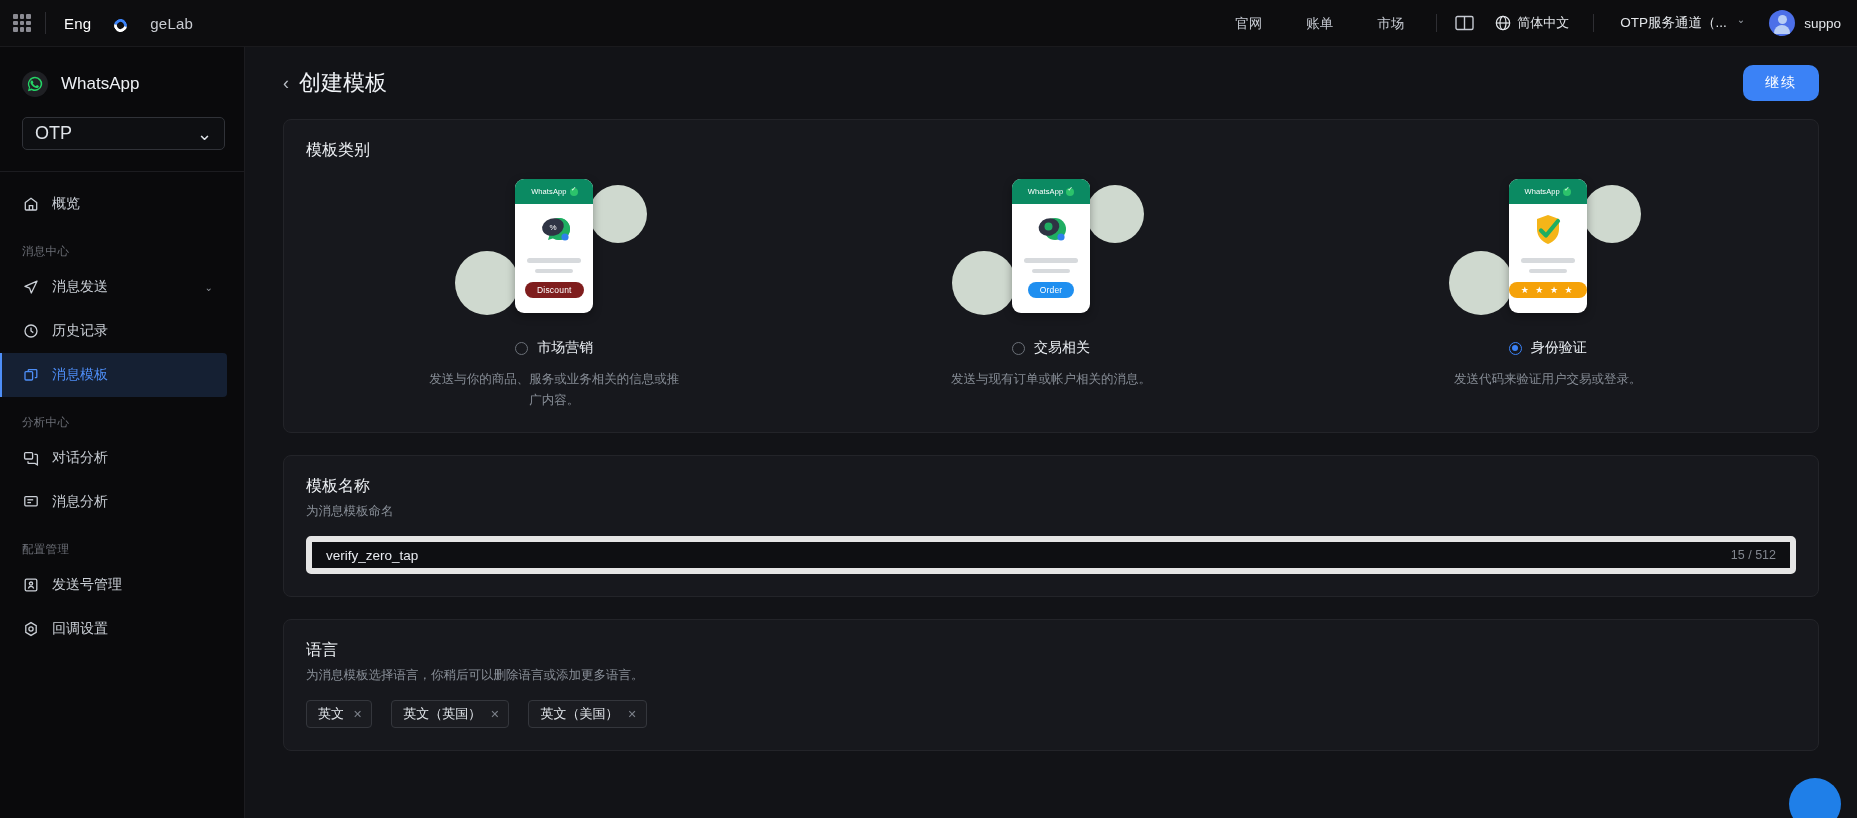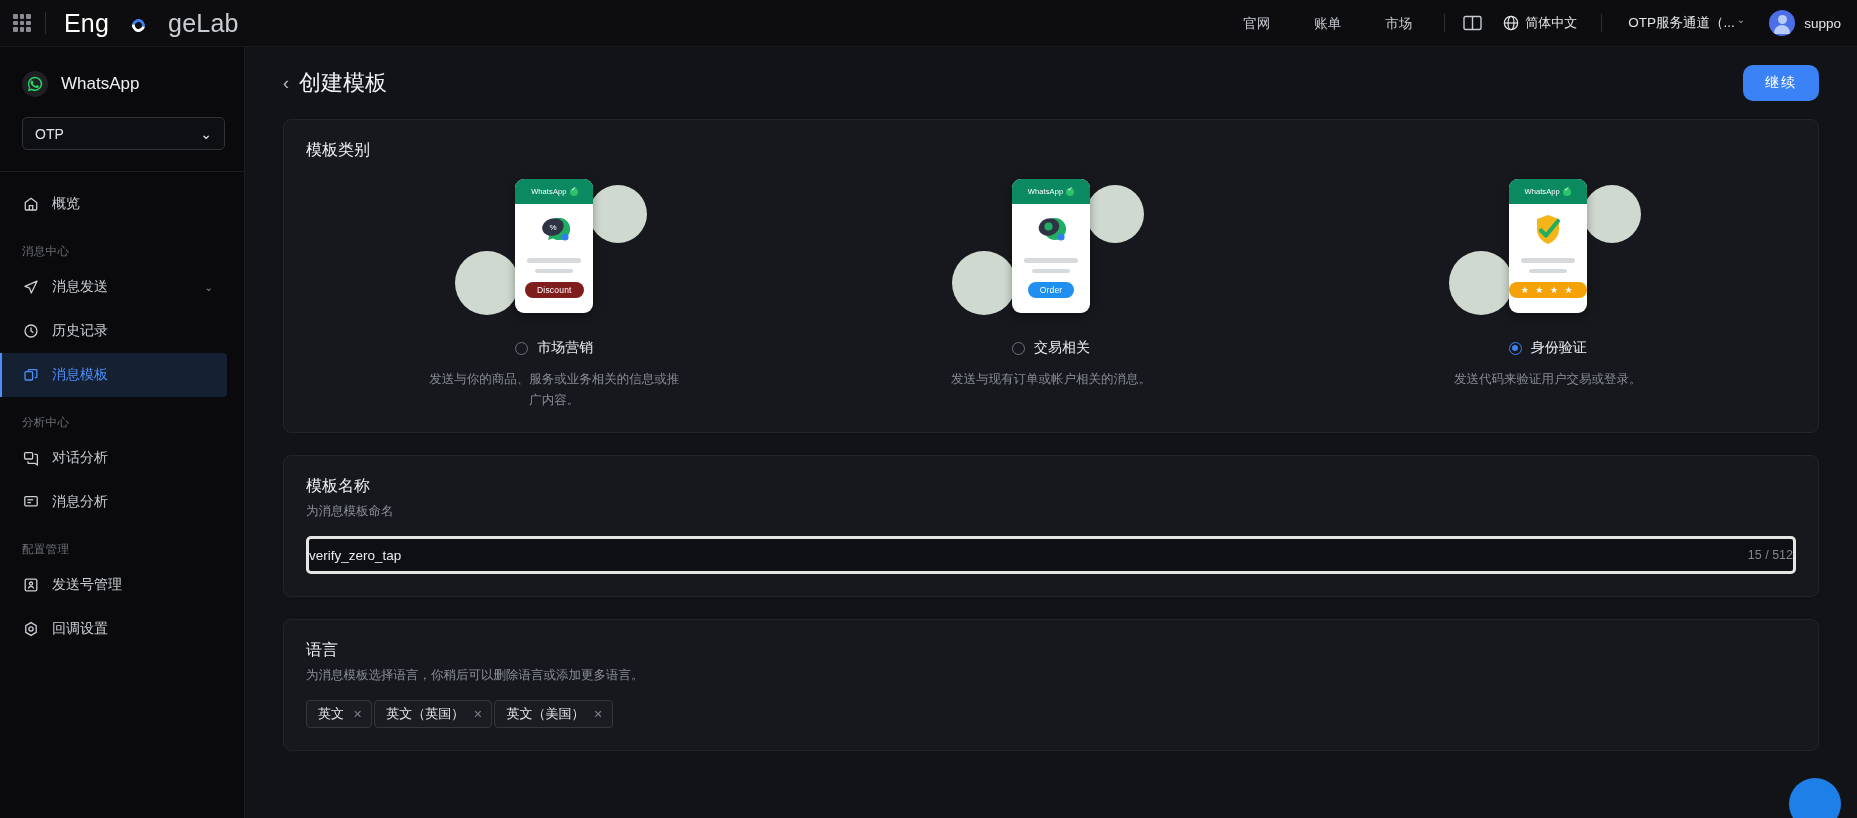--- a/index.html
+++ b/index.html
@@ -19,21 +19,21 @@
     border-bottom: 1px solid #1a1a1d;
     z-index: 20;
   }
   .grid-apps {
     width: 18px; height: 18px; margin-left: 13px; margin-right: 14px;
     display: grid; grid-template-columns: repeat(3, 1fr); grid-template-rows: repeat(3, 1fr);
     gap: 2px; cursor: pointer;
   }
   .grid-apps i { background: #8a8a92; border-radius: 1px; display:block; }
   .topbar-sep { width: 1px; height: 22px; background: #2c2c31; margin-right: 18px; }
-  .brand { font-size: 25px; letter-spacing: .2px; color: #ffffff; display:flex; align-items:center;gap:22px; }
+  .brand { font-size: 15px; letter-spacing: .2px; color: #ffffff; display:flex; align-items:center;gap:22px; }
   .brand .b1 { color: #ffffff; font-weight: 400; }
   .brand .b-o {
     display:inline-block; width:13px; height:13px; border-radius:50%;
     border: 3px solid #3b82f6; border-left-color: #ffffff; border-bottom-color:#ffffff;
     margin: 0 1px; transform: translateY(2px) rotate(-35deg);
   }
   .brand .b2 { color: #c9ccd2; font-weight: 400; }
 
   .topnav { margin-left: auto; display: flex; align-items: center; height: 100%; }
   .topnav a {
@@ -43,21 +43,21 @@
   .nav-divider { width: 1px; height: 18px; background: #2e2e33; margin: 0 10px; }
   .icon-btn {
     width: 34px; height: 34px; display:flex; align-items:center; justify-content:center;
     cursor:pointer; color:#c6cad2;
   }
   .lang-group {
     display:flex; align-items:center; gap:6px; color:#e3e6ea; font-size:13px;
     padding: 0 14px; cursor:pointer;
   }
   .chan-group {
-    display:flex; align-items:flex-start; gap:2px; color:#e3e6ea; font-size:13.5px;
+    display:flex; align-items:flex-start; gap:10px; color:#e3e6ea; font-size:13.5px;
     padding: 0 16px; cursor:pointer; white-space: nowrap;
   }
   .chev { font-size: 10px; color:#9aa0a8; }
   .user-group { display:flex; align-items:center; gap:9px; padding-right:16px; padding-left:8px; cursor:pointer; }
   .avatar {
     width:26px; height:26px; border-radius:50%;
     background:#4c6fe8; display:flex; align-items:center; justify-content:center;
     overflow:hidden; position:relative;
   }
   .avatar::before { content:''; position:absolute; top:5px; width:9px; height:9px; border-radius:50%; background:#b8cdf5; }
@@ -75,21 +75,21 @@
   .wa-circle {
     width:26px;height:26px;border-radius:50%;background:#1f2024;
     display:flex;align-items:center;justify-content:center;
   }
   .sb-app-name { color:#eef1f5; font-size:17px; }
   .sb-select {
     width: 203px; height: 33px; border:1px solid #303238; border-radius:5px;
     background:#0e0f12; display:flex; align-items:center; justify-content:space-between;
     padding: 0 12px; cursor:pointer;
   }
-  .sb-select span { color:#dfe3e8; font-size:14px; }
+  .sb-select span { color:#dfe3e8; font-size:18px; }
   .sb-divider { height:1px; background:#1c1c20; margin: 21px 0 0 0; }
 
   .sb-section-label {
     color:#6d7078; font-size:11.5px; padding: 0 0 0 22px; margin: 18px 0 6px 0; letter-spacing:.3px;
   }
   .sb-item {
     height:44px; display:flex; align-items:center; gap:13px;
     padding-left:22px; cursor:pointer; color:#cbd0d7; font-size:14px;
     position:relative; margin-right: 17px; border-radius: 0 4px 4px 0;
   }
@@ -167,28 +167,28 @@
   }
   .radio.on { border-color:#3b82f6; }
   .radio.on::after { content:''; width:6px; height:6px; border-radius:50%; background:#3b82f6; }
   .radio-label { color:#eaeef3; font-size:14px; }
   .cat-desc {
     color:#868c95; font-size:12.5px; line-height:1.65; text-align:center; max-width:250px;
   }
 
   
   .name-input {
-    width:100%; height:38px; background:#0e0f12; border:3px solid #e5e5e5; border-radius:5px;
-    display:flex; align-items:center; padding: 0 0; cursor:text;
+    width:100%; height:38px; background:#0e0f12; border:6px solid #e5e5e5; border-radius:5px;
+    display:flex; align-items:center; padding: 0 14px; cursor:text;
   }
   .name-input .val { color:#e8ebf0; font-size:13.5px; }
   .name-input .count { margin-left:auto; color:#82878f; font-size:12.5px; }
 
   
-  .chips { display:flex; gap:2px; flex-wrap:wrap; margin-top: 4px; }
+  .chips { display:flex; gap:19px; flex-wrap:wrap; margin-top: 4px; }
   .chip {
     height:28px; border:1px solid #34363c; border-radius:4px; background:#1b1c21;
     display:flex; align-items:center; gap:9px; padding: 0 9px 0 11px; cursor:default;
   }
   .chip .t { color:#e3e7ec; font-size:13px; white-space:nowrap; }
   .chip .x { color:#7c818a; font-size:11px; cursor:pointer; }
 
   .fab {
     position:fixed; right:16px; bottom:-12px; width:52px; height:52px; border-radius:50%;
     background:#1f7fe8; z-index:30;

